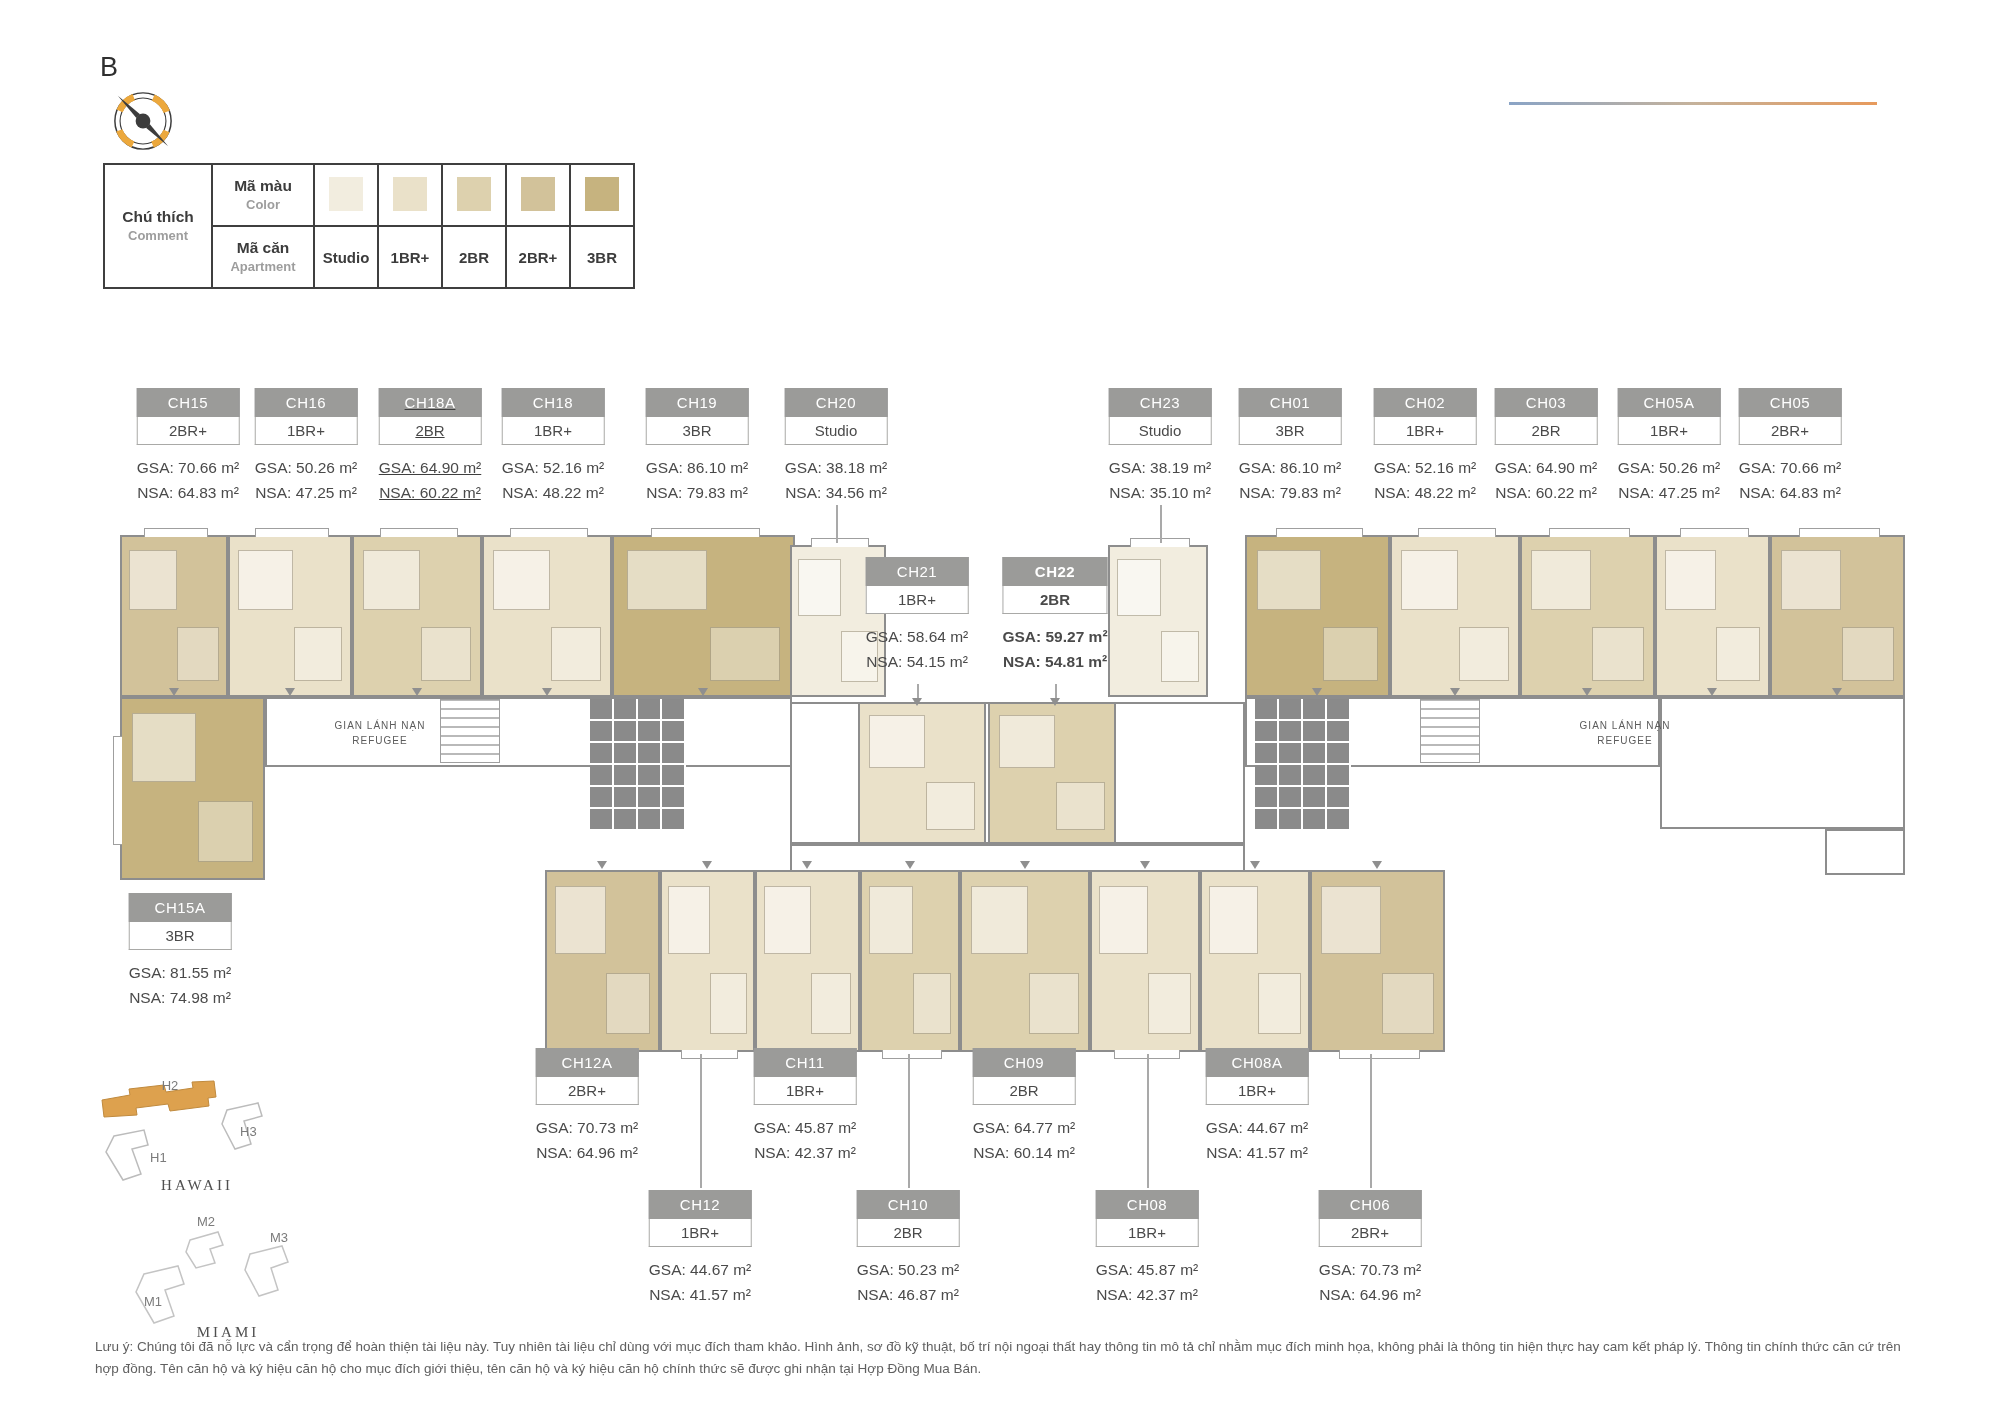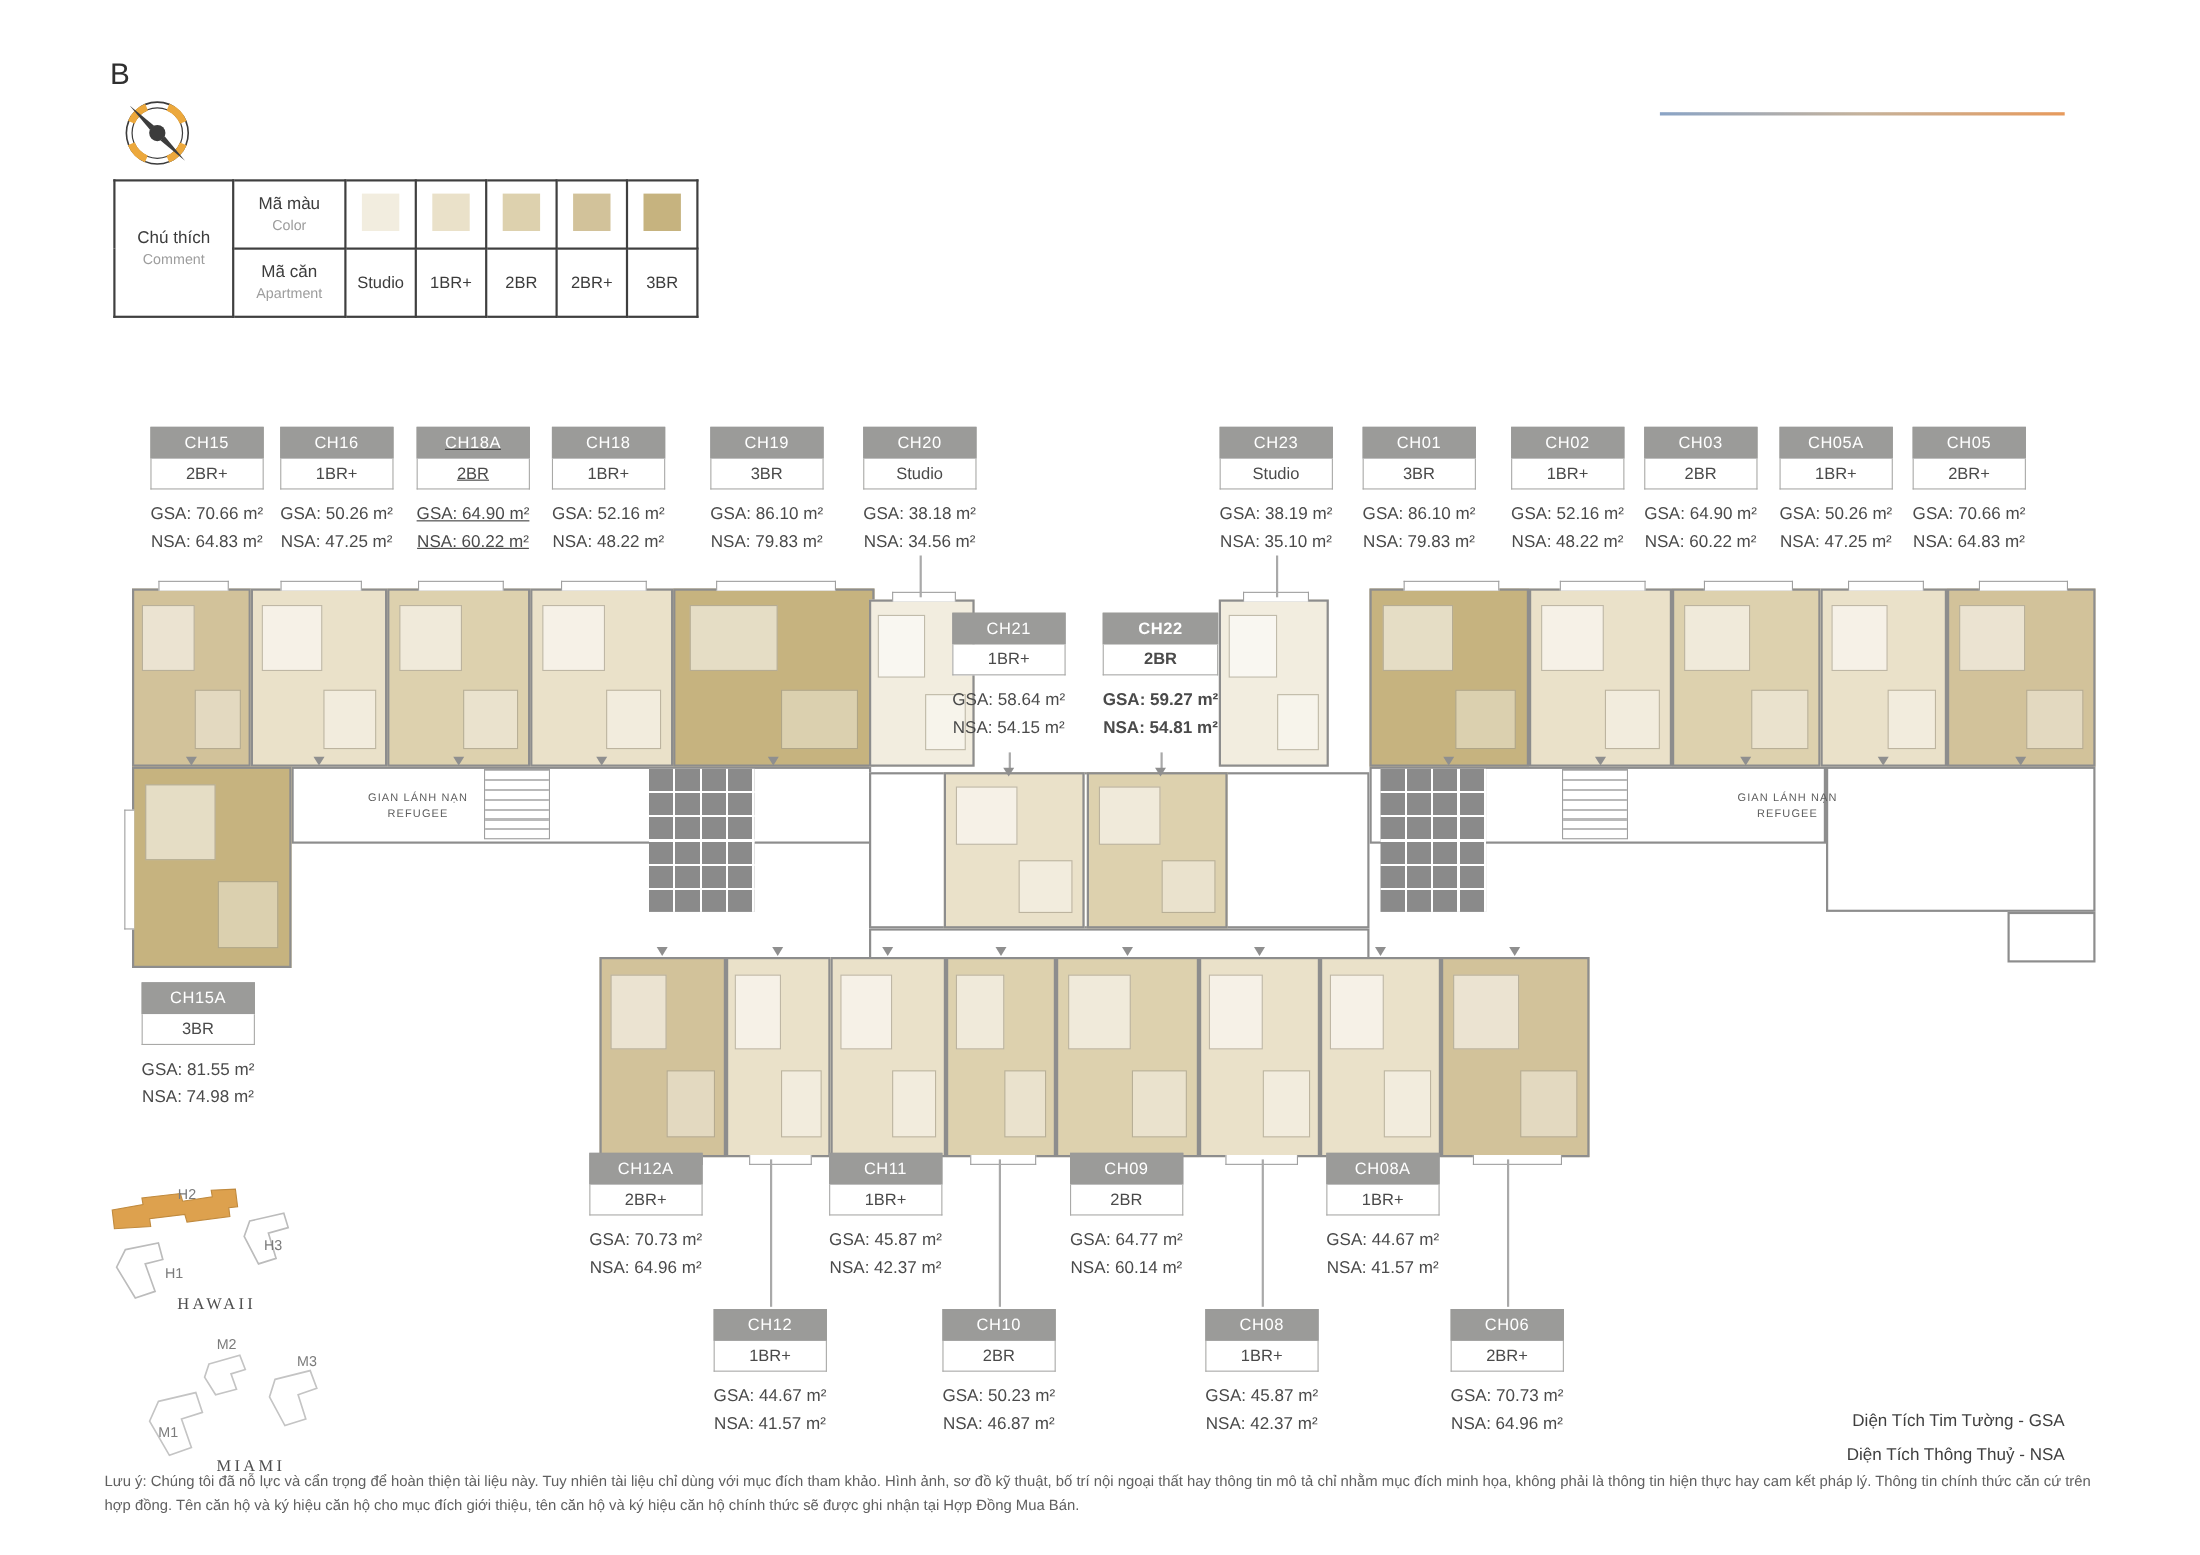--- a/index.html
+++ b/index.html
@@ -3,21 +3,21 @@
 <meta charset="utf-8">
 <style>
   html,body{margin:0;padding:0;background:#fff;}
   #page{position:relative;width:2000px;height:1414px;background:#fff;overflow:hidden;
         font-family:"Liberation Sans","DejaVu Sans",sans-serif;color:#3f3f3f;}
   
   #north-b{position:absolute;left:100px;top:52px;font-size:27px;color:#2f2f2f;}
   #compass{position:absolute;left:106px;top:84px;}
   
   #legend{position:absolute;left:103px;top:163px;border-collapse:collapse;}
-  #legend td{border:2px solid #3f3f3f;text-align:center;vertical-align:middle;padding:0;}
+  #legend td{border:2px solid #3f3f3f;text-align:center;vertical-align:middle;padding:0;font-weight:bold;}
   .leg-main{font-size:15.5px;color:#3c3c3c;display:block;line-height:1.3;}
   .leg-sub{font-size:13px;color:#9d9d9d;display:block;line-height:1.3;}
   .cell-comment{width:106px;}
   .cell-code{width:100px;height:60px;}
   .cell-type{width:62px;height:60px;font-size:15px;color:#3c3c3c;}
   .swatch{display:inline-block;width:34px;height:34px;}
   
   #title-block{position:absolute;right:123px;top:92px;text-align:right;}
   #title-vi{font-family:"Liberation Serif","DejaVu Serif",serif;font-weight:bold;
             font-size:47px;color:#38383a;letter-spacing:1px;line-height:1.1;}
@@ -426,19 +426,15 @@
   <svg class="mm" style="left:110px;top:1212px;" width="215" height="140" viewBox="0 0 215 140">
     <polygon points="80,28 108,20 113,33 100,37 105,51 86,56 76,40" fill="#fff" stroke="#c4c4c4" stroke-width="1.5"></polygon>
     <polygon points="140,42 172,34 178,50 161,56 168,78 149,84 135,58" fill="#fff" stroke="#c4c4c4" stroke-width="1.5"></polygon>
     <polygon points="34,62 68,54 74,72 55,78 64,104 44,111 26,80" fill="#fff" stroke="#c4c4c4" stroke-width="1.5"></polygon>
     <text x="96" y="14" text-anchor="middle">M2</text>
     <text x="160" y="30" text-anchor="start">M3</text>
     <text x="52" y="94" text-anchor="end">M1</text>
     <text class="mm-name" x="118" y="125" text-anchor="middle">MIAMI</text>
   </svg>
 
-  <div id="area-notes">
-    <div>Diện Tích Tim Tường - GSA</div>
-    <div>Diện Tích Thông Thuỷ - NSA</div>
-  </div>
   <div id="disclaimer">Lưu ý: Chúng tôi đã nỗ lực và cẩn trọng để hoàn thiện tài liệu này. Tuy nhiên tài liệu chỉ dùng với mục đích tham khảo. Hình ảnh, sơ đồ kỹ thuật, bố trí nội ngoại thất hay thông tin mô tả chỉ nhằm mục đích minh họa, không phải là thông tin hiện thực hay cam kết pháp lý. Thông tin chính thức căn cứ trên hợp đồng. Tên căn hộ và ký hiệu căn hộ cho mục đích giới thiệu, tên căn hộ và ký hiệu căn hộ chính thức sẽ được ghi nhận tại Hợp Đồng Mua Bán.</div>
 
 </div>
 
 </body></html>

